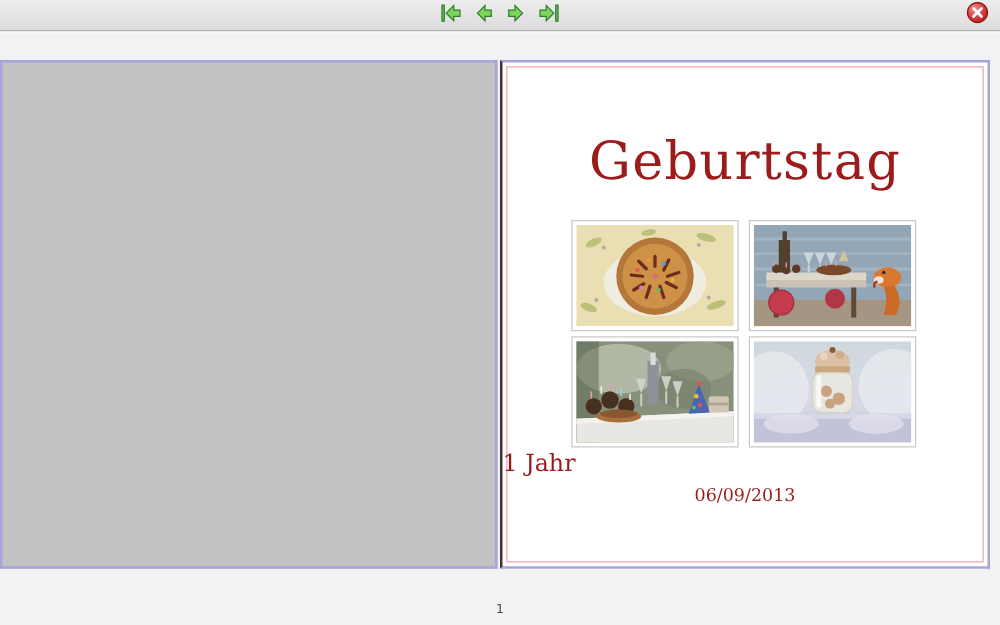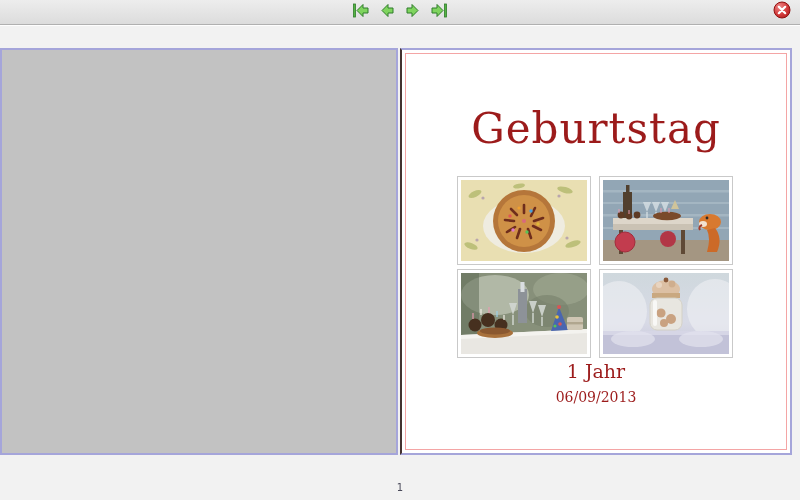--- a/index.html
+++ b/index.html
@@ -56,21 +56,21 @@
     column-gap:8px; row-gap:4px;
   }
   .photo-frame {
     background:#fff; border:1px solid #c9c9c9; padding:3px;
     width:134px; height:89px;
   }
   .photo-frame svg { width:100%; height:100%; display:block; }
 
   .page-subtitle {
     position:absolute; top:310px; left:0; width:100%;
-    text-align:center; font-size:19px; color:#9c1b1b;
+    font-size:19px; color:#9c1b1b;
   }
   .page-date {
     position:absolute; top:339px; left:0; width:100%;
     text-align:center; font-size:14px; color:#9c1b1b;
   }
 
   .page-number {
     position:absolute; top:482px; left:0; width:800px;
     text-align:center; font-size:10px; color:#4a4a5a;
     font-family:"DejaVu Sans", sans-serif;

